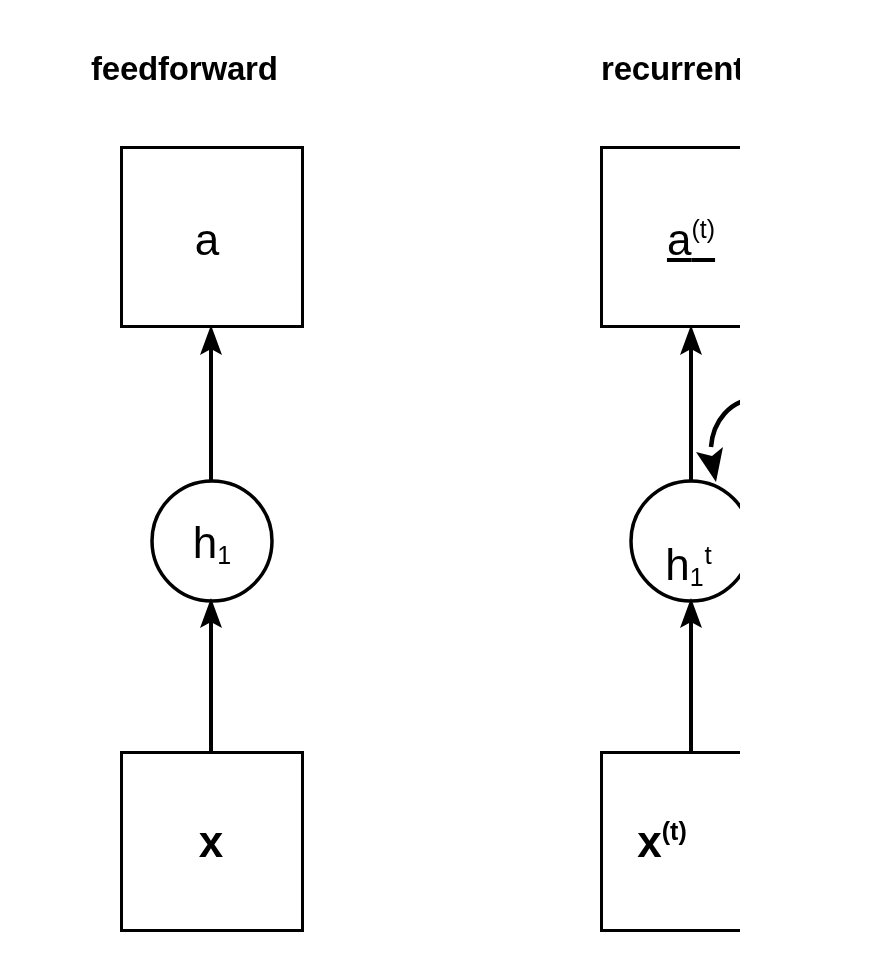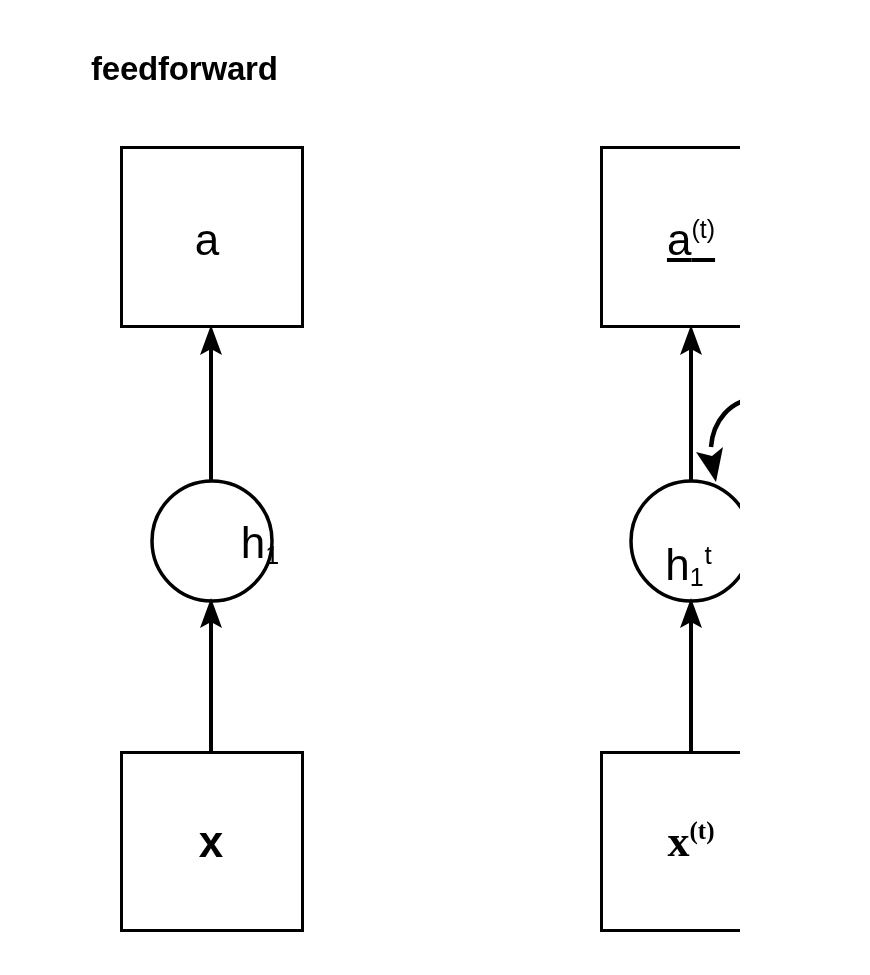--- a/index.html
+++ b/index.html
@@ -70,24 +70,24 @@
     line-height: 0;
     vertical-align: baseline;
     position: relative;
     top: -16px;
     left: 1px;
   }
 
   
   #label-a-ff      { left: 207px; top: 240px; }
   #label-a-rec     { left: 691px; top: 240px; text-decoration: underline; }
-  #label-h-ff      { left: 212px; top: 543px; margin-left: 48px; }
+  #label-h-ff      { left: 212px; top: 543px; }
   #label-h-rec     { left: 688px; top: 565px; }
   #label-x-ff      { left: 211px; top: 842px; }
-  #label-x-rec     { left: 691px; top: 842px; font-family: Liberation Serif, serif; }
+  #label-x-rec     { left: 662px; top: 842px; }
 </style>
 </head>
 <body>
 
 <div id="canvas">
 
   <svg id="diagram-svg" viewBox="0 0 870 975" xmlns="http://www.w3.org/2000/svg">
 
     <rect x="121.5" y="147.5" width="181" height="179" fill="#ffffff" stroke="#000000" stroke-width="3"></rect>
 
@@ -126,20 +126,21 @@
                C 800 536, 822 505, 818 463
                C 814 420, 782 396, 753 399
                C 731 401, 713 420, 711 447" fill="none" stroke="#000000" stroke-width="4.5" stroke-linecap="butt"></path>
       <polygon points="716,482 696,452 712,456 723,447" fill="#000000"></polygon>
     </g>
 
   </svg>
 
   <div class="panel-title" id="title-feedforward">feedforward</div>
 
+  <div class="panel-title" id="title-recurrent">recurrent</div>
 
   <div class="node-label" id="label-a-ff">
     <span>a</span>
   </div>
 
   <div class="node-label" id="label-h-ff">
     <span>h</span><sub>1</sub>
   </div>
 
   <div class="node-label bold" id="label-x-ff">

